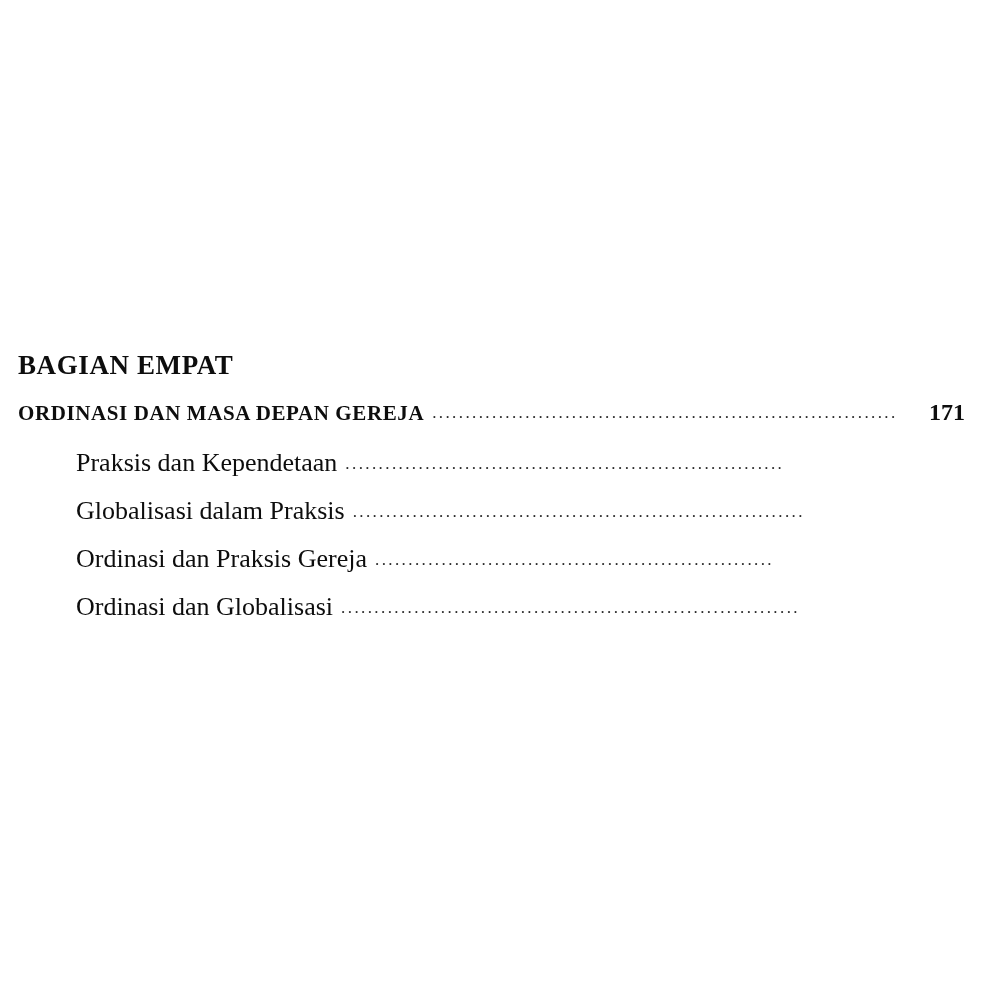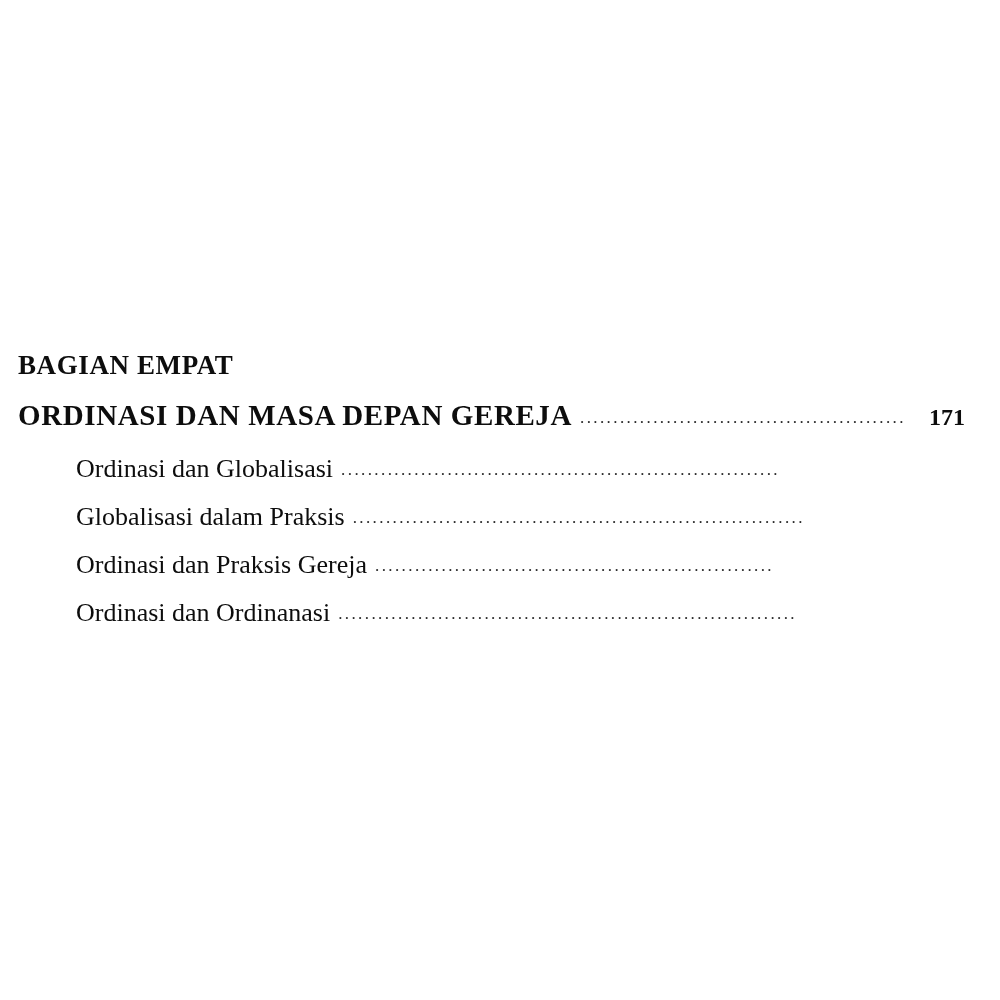--- a/index.html
+++ b/index.html
@@ -60,21 +60,21 @@
     text-align: right;
     white-space: nowrap;
     color: #0d0d0d;
   }
 
   
   .entry.level-0 {
     margin-bottom: 22px;
   }
   .entry.level-0 .title {
-    font-size: 29px;
+    font-size: 21px;
     font-weight: bold;
     letter-spacing: 0.6px;
   }
   .entry.level-0 .page-num {
     font-size: 24px;
     font-weight: bold;
     width: 70px;
     text-align: center;
   }
   .entry.level-0 .dots {
@@ -109,37 +109,37 @@
 
     <div class="part-label">BAGIAN EMPAT</div>
 
     <div class="entry level-0">
       <span class="title">ORDINASI DAN MASA DEPAN GEREJA</span>
       <span class="dots">......................................................................</span>
       <span class="page-num">171</span>
     </div>
 
     <div class="entry level-1">
-      <span class="title">Ordinasi dan Globalisasi</span>
+      <span class="title">Praksis dan Kependetaan</span>
       <span class="dots">..................................................................</span>
       <span class="page-num">173</span>
     </div>
 
     <div class="entry level-1">
       <span class="title">Globalisasi dalam Praksis</span>
       <span class="dots">....................................................................</span>
       <span class="page-num">190</span>
     </div>
 
     <div class="entry level-1">
       <span class="title">Ordinasi dan Praksis Gereja</span>
       <span class="dots">............................................................</span>
       <span class="page-num">199</span>
     </div>
 
     <div class="entry level-1">
-      <span class="title">Ordinasi dan Ordinanasi</span>
+      <span class="title">Ordinasi dan Globalisasi</span>
       <span class="dots">.....................................................................</span>
       <span class="page-num">209</span>
     </div>
 
   </div>
 </div>
 
 </body></html>

